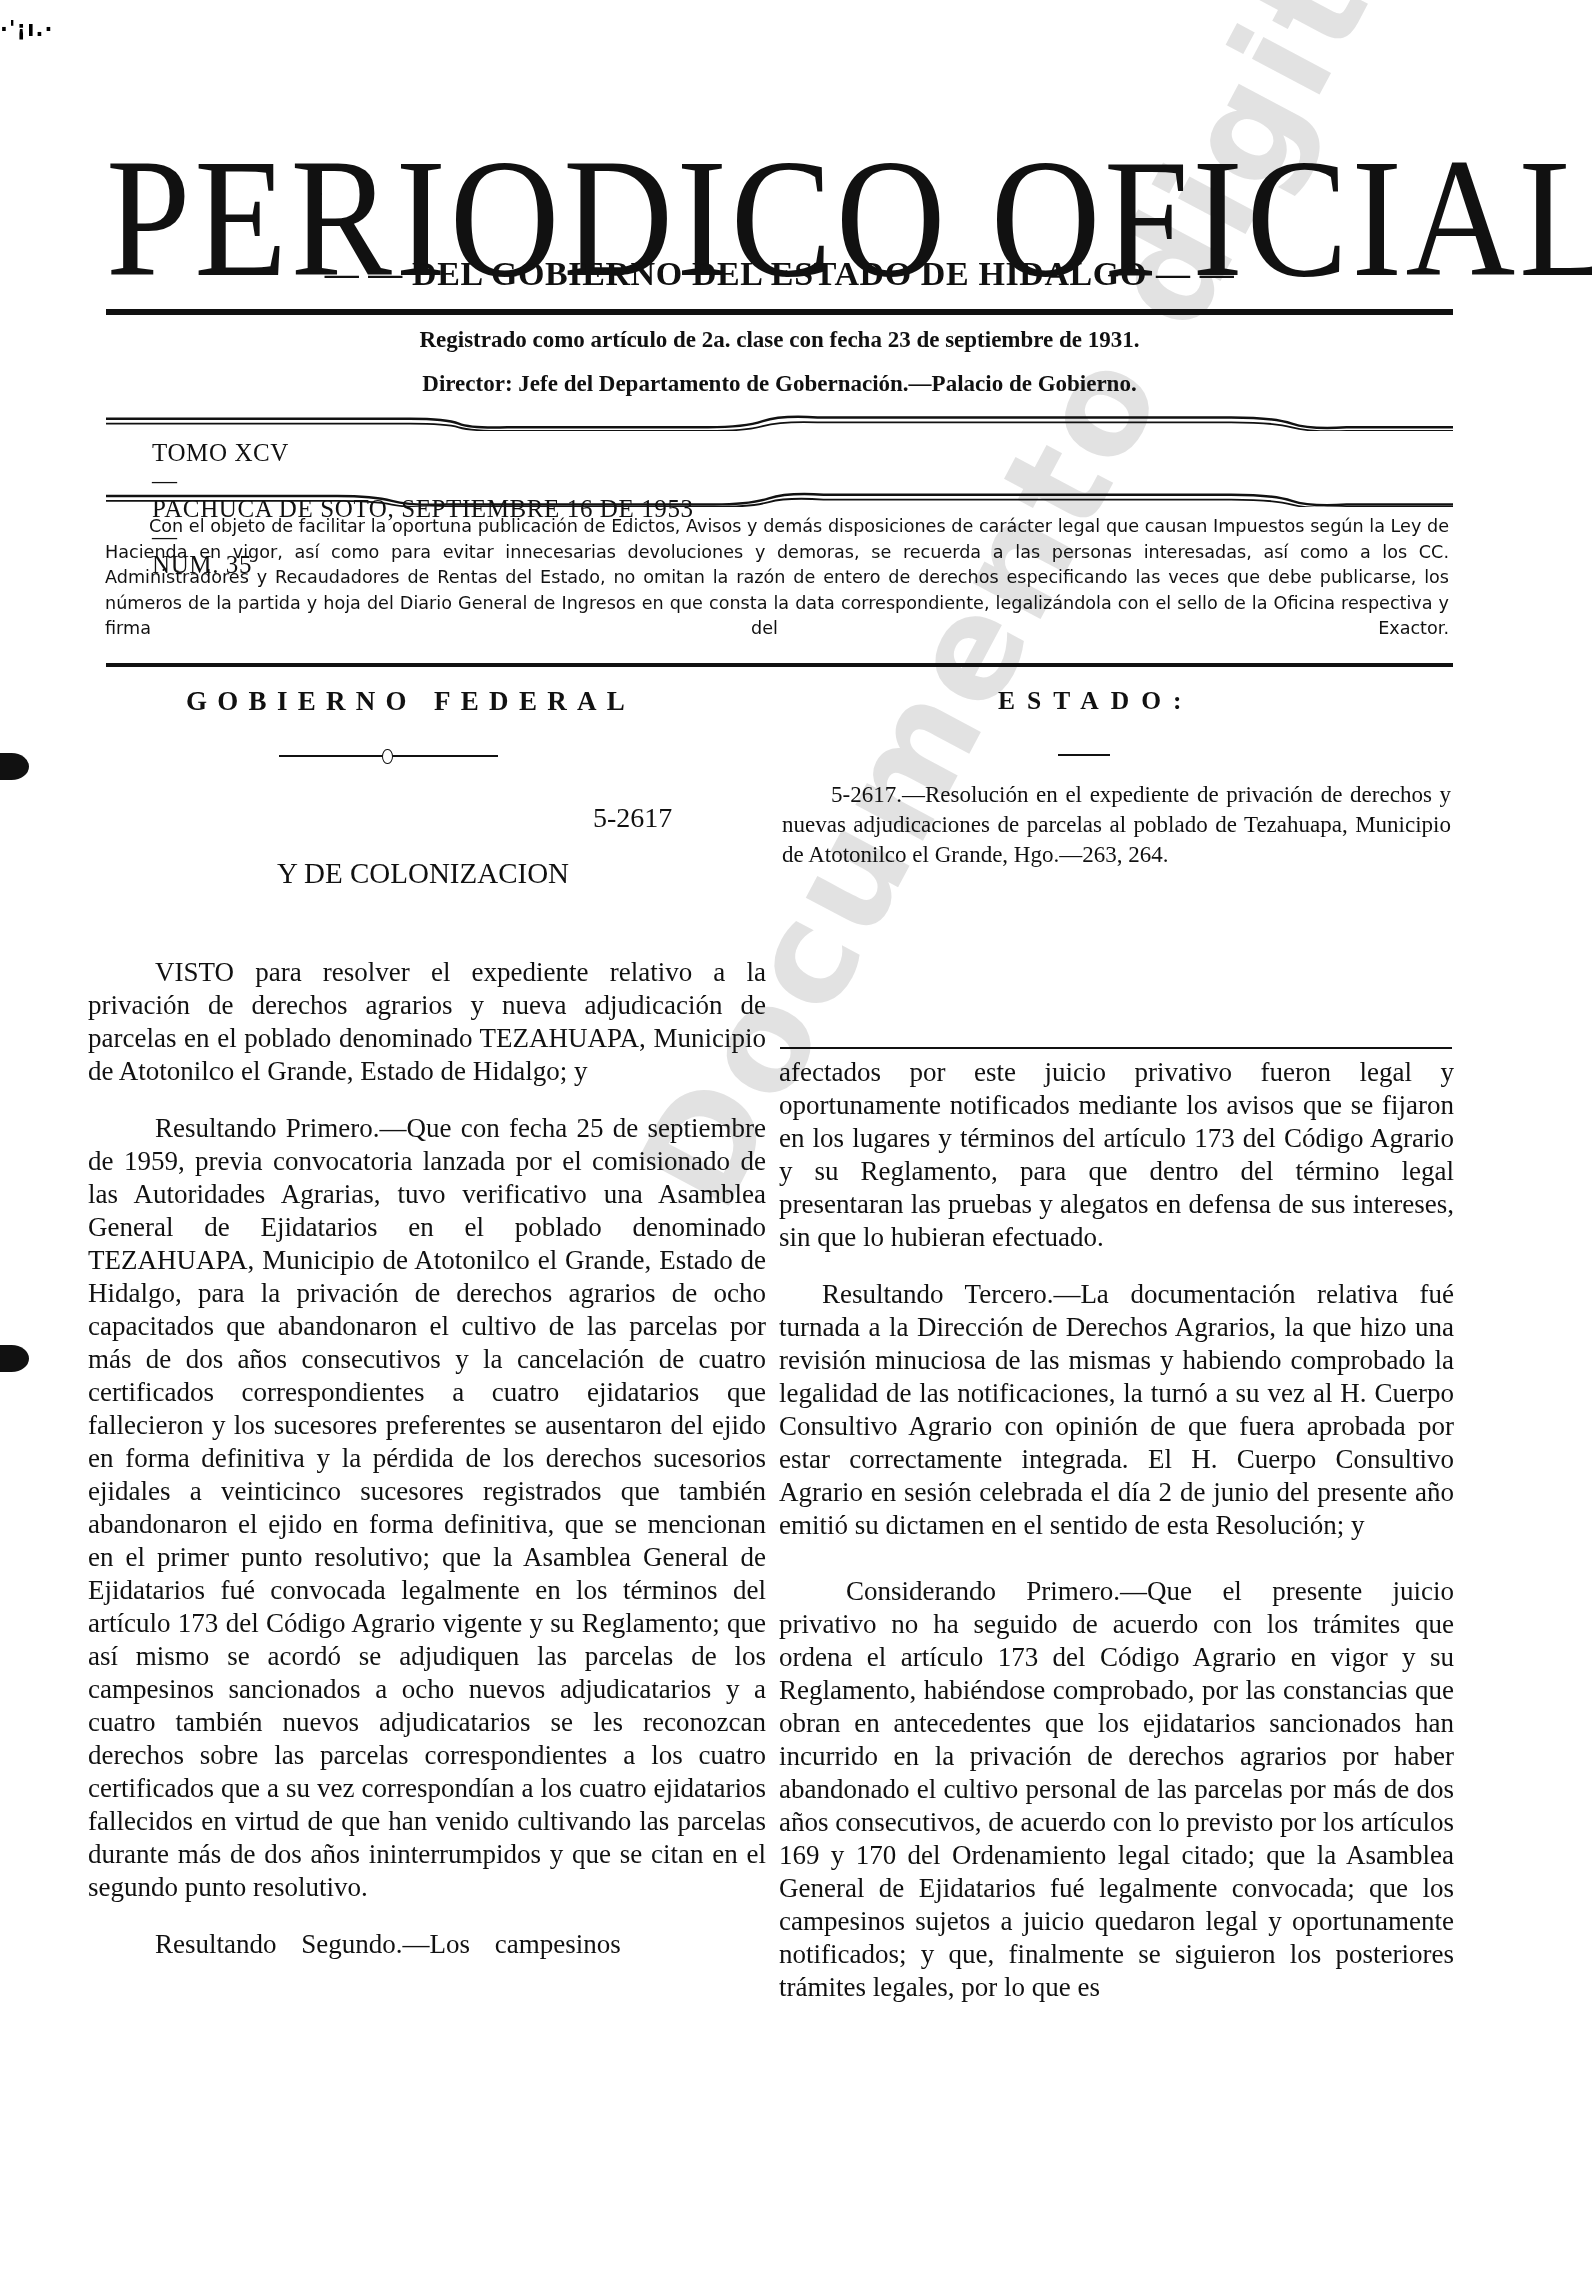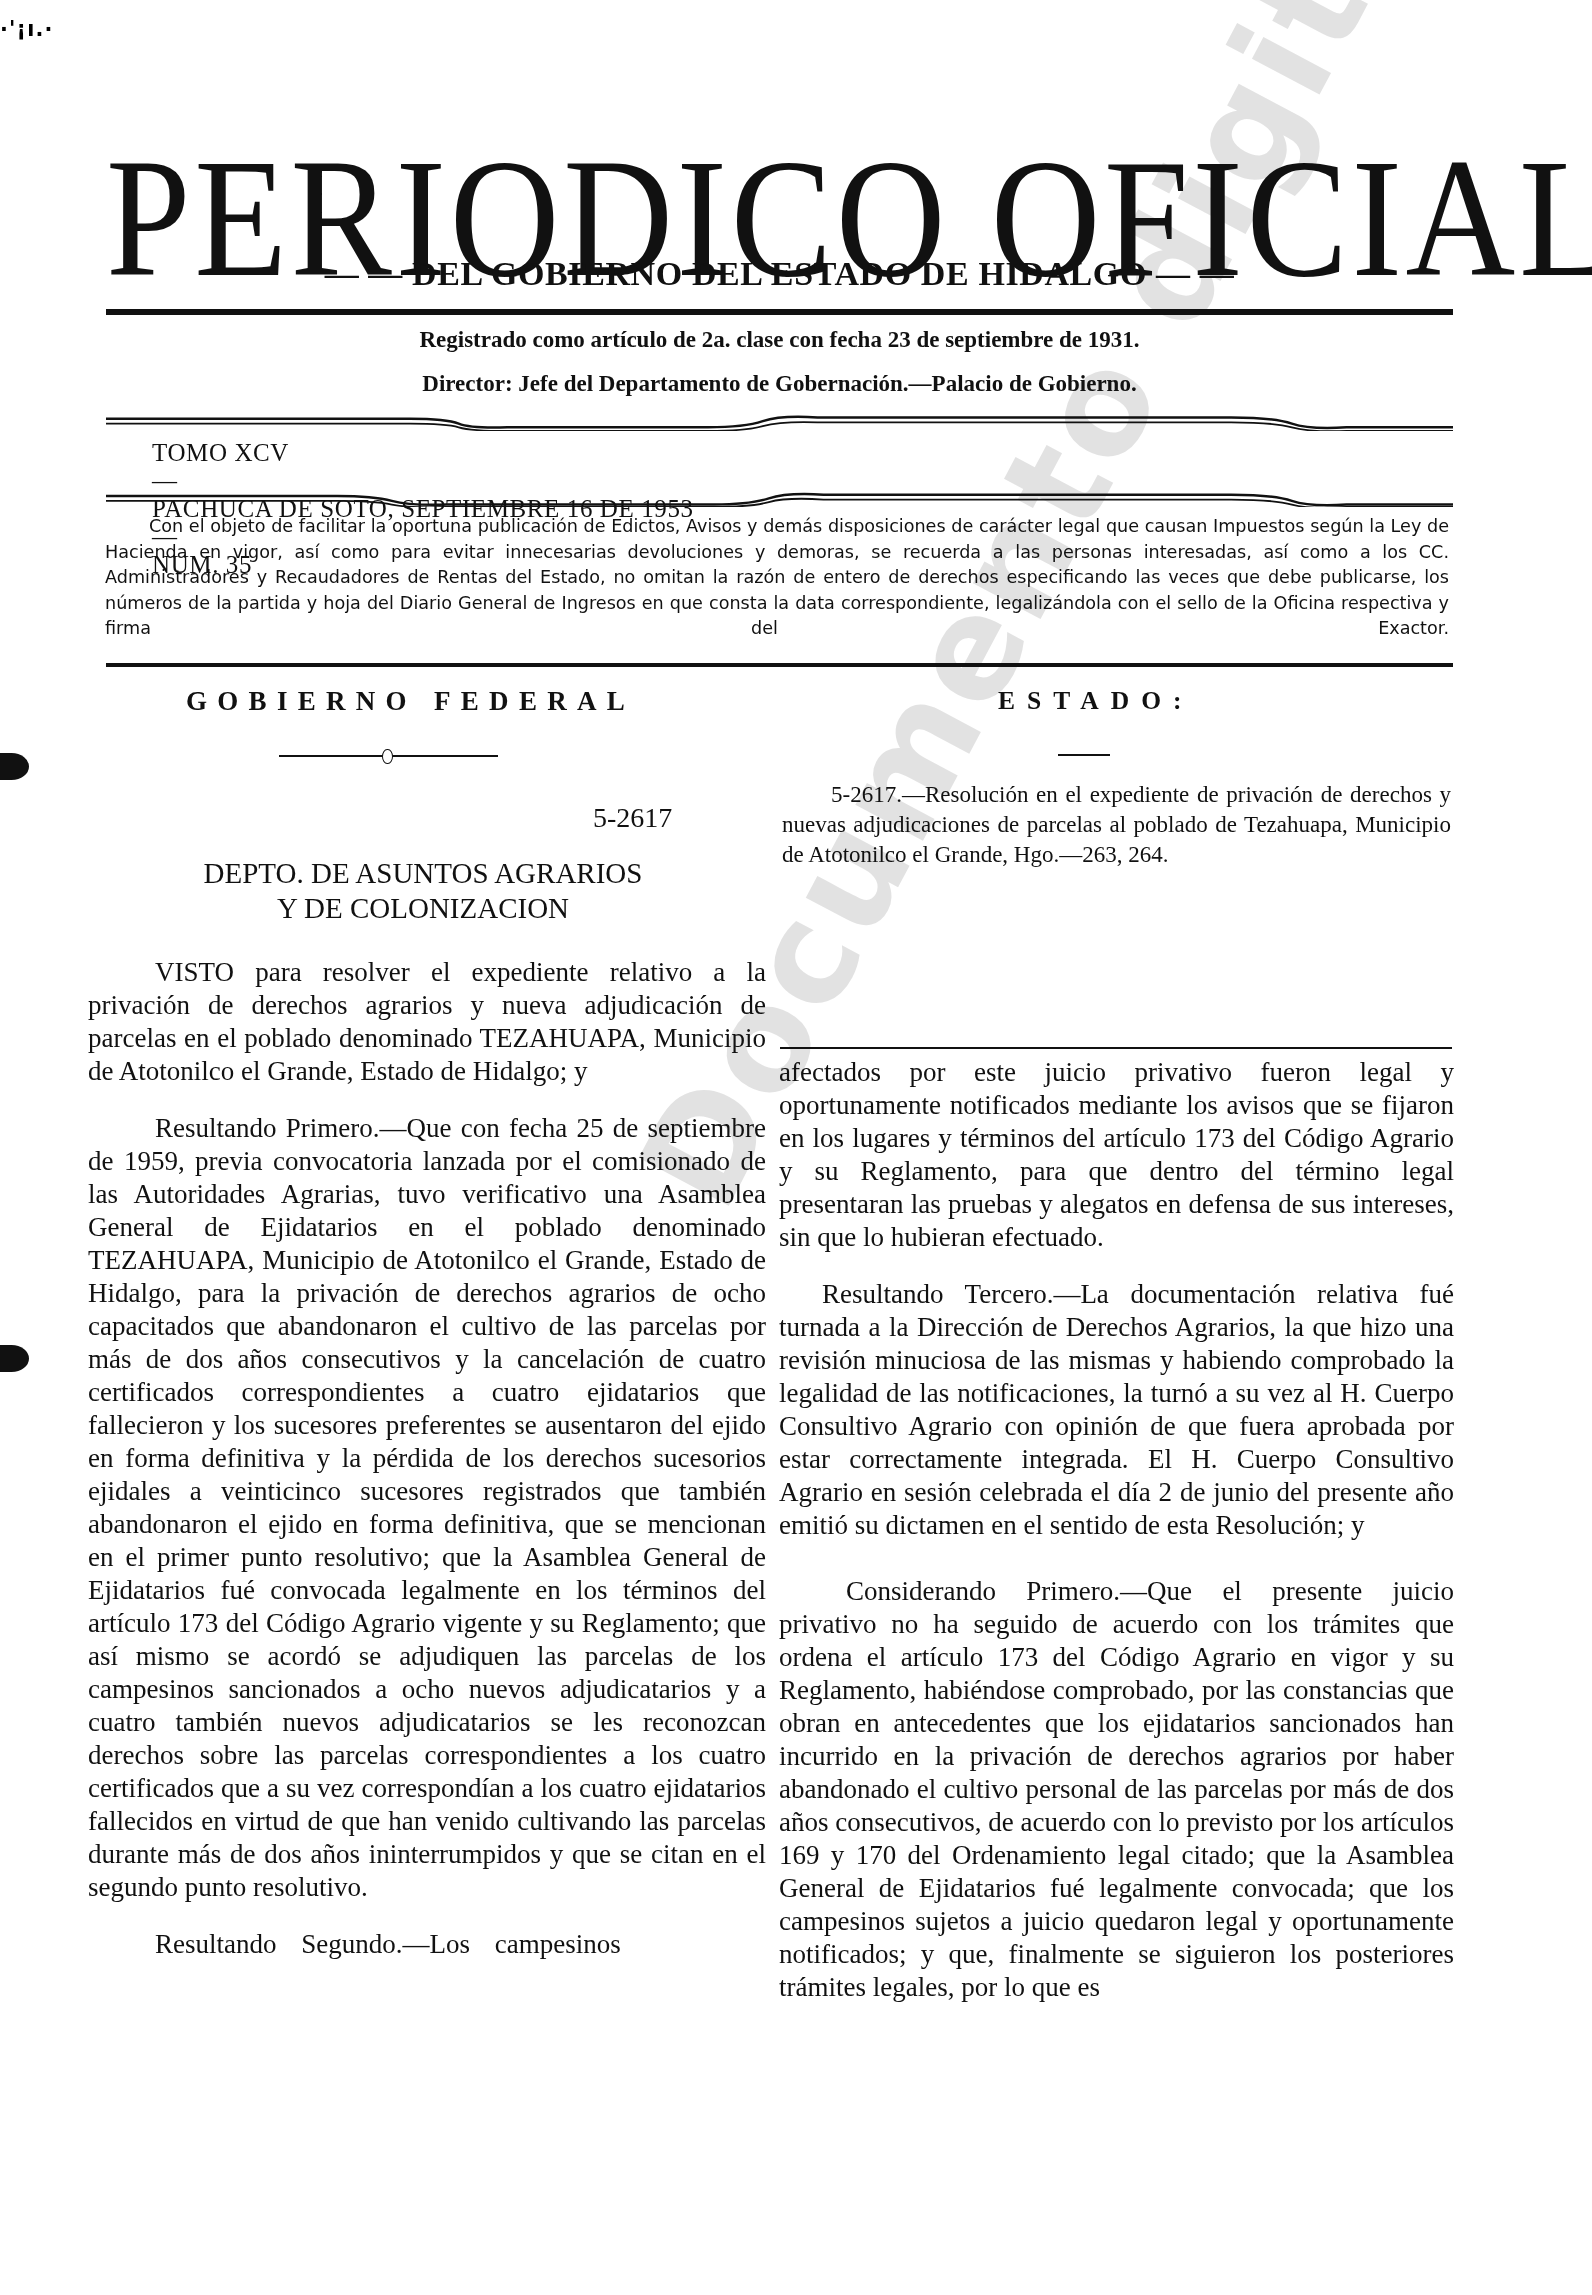--- a/index.html
+++ b/index.html
@@ -75,21 +75,20 @@
 
   <div class="notice">Con el objeto de facilitar la oportuna publicación de Edictos, Avisos y demás disposiciones de carácter legal que causan Impuestos según la Ley de Hacienda en vigor, así como para evitar innecesarias devoluciones y demoras, se recuerda a las personas interesadas, así como a los CC. Administradores y Recaudadores de Rentas del Estado, no omitan la razón de entero de derechos especificando las veces que debe publicarse, los números de la partida y hoja del Diario General de Ingresos en que consta la data correspondiente, legalizándola con el sello de la Oficina respectiva y firma del Exactor.</div>
   <div class="rule-thick" style="top:663px;height:3.6px;"></div>
 
   <div class="section-head" style="left:186px;top:686px;">GOBIERNO FEDERAL</div>
   <div class="ornament" style="left:279px;top:755px;width:219px;height:1.8px;"></div>
   <div class="ornament-o" style="left:382px;top:749px;"></div>
 
   <div class="col" style="left:593px;top:802px;font-size:28px;">5-2617</div>
   <div class="col" style="left:119px;top:856px;width:608px;text-align:center;font-size:29px;line-height:35px;">
-    <div>DEPTO. DE ASUNTOS AGRARIOS</div>
     <div>Y DE COLONIZACION</div>
   </div>
 
   <div class="col" style="left:72px;top:956px;width:678px;margin-left:16px;">
     <p class="para indent">VISTO para resolver el expediente relativo a la privación de derechos agrarios y nueva adjudicación de parcelas en el poblado denominado TEZAHUAPA, Municipio de Atotonilco el Grande, Estado de Hidalgo; y</p>
     <p class="para indent" style="margin-top:24px;">Resultando Primero.—Que con fecha 25 de septiembre de 1959, previa convocatoria lanzada por el comisionado de las Autoridades Agrarias, tuvo verificativo una Asamblea General de Ejidatarios en el poblado denominado TEZAHUAPA, Municipio de Atotonilco el Grande, Estado de Hidalgo, para la privación de derechos agrarios de ocho capacitados que abandonaron el cultivo de las parcelas por más de dos años consecutivos y la cancelación de cuatro certificados correspondientes a cuatro ejidatarios que fallecieron y los sucesores preferentes se ausentaron del ejido en forma definitiva y la pérdida de los derechos sucesorios ejidales a veinticinco sucesores registrados que también abandonaron el ejido en forma definitiva, que se mencionan en el primer punto resolutivo; que la Asamblea General de Ejidatarios fué convocada legalmente en los términos del artículo 173 del Código Agrario vigente y su Reglamento; que así mismo se acordó se adjudiquen las parcelas de los campesinos sancionados a ocho nuevos adjudicatarios y a cuatro también nuevos adjudicatarios se les reconozcan derechos sobre las parcelas correspondientes a los cuatro certificados que a su vez correspondían a los cuatro ejidatarios fallecidos en virtud de que han venido cultivando las parcelas durante más de dos años ininterrumpidos y que se citan en el segundo punto resolutivo.</p>
     <p class="para indent" style="margin-top:24px;text-align:left;word-spacing:18px;">Resultando Segundo.—Los campesinos</p>
   </div>
 
   <div class="section-head" style="left:998px;top:686px;letter-spacing:12px;font-size:25.5px;">ESTADO:</div>

